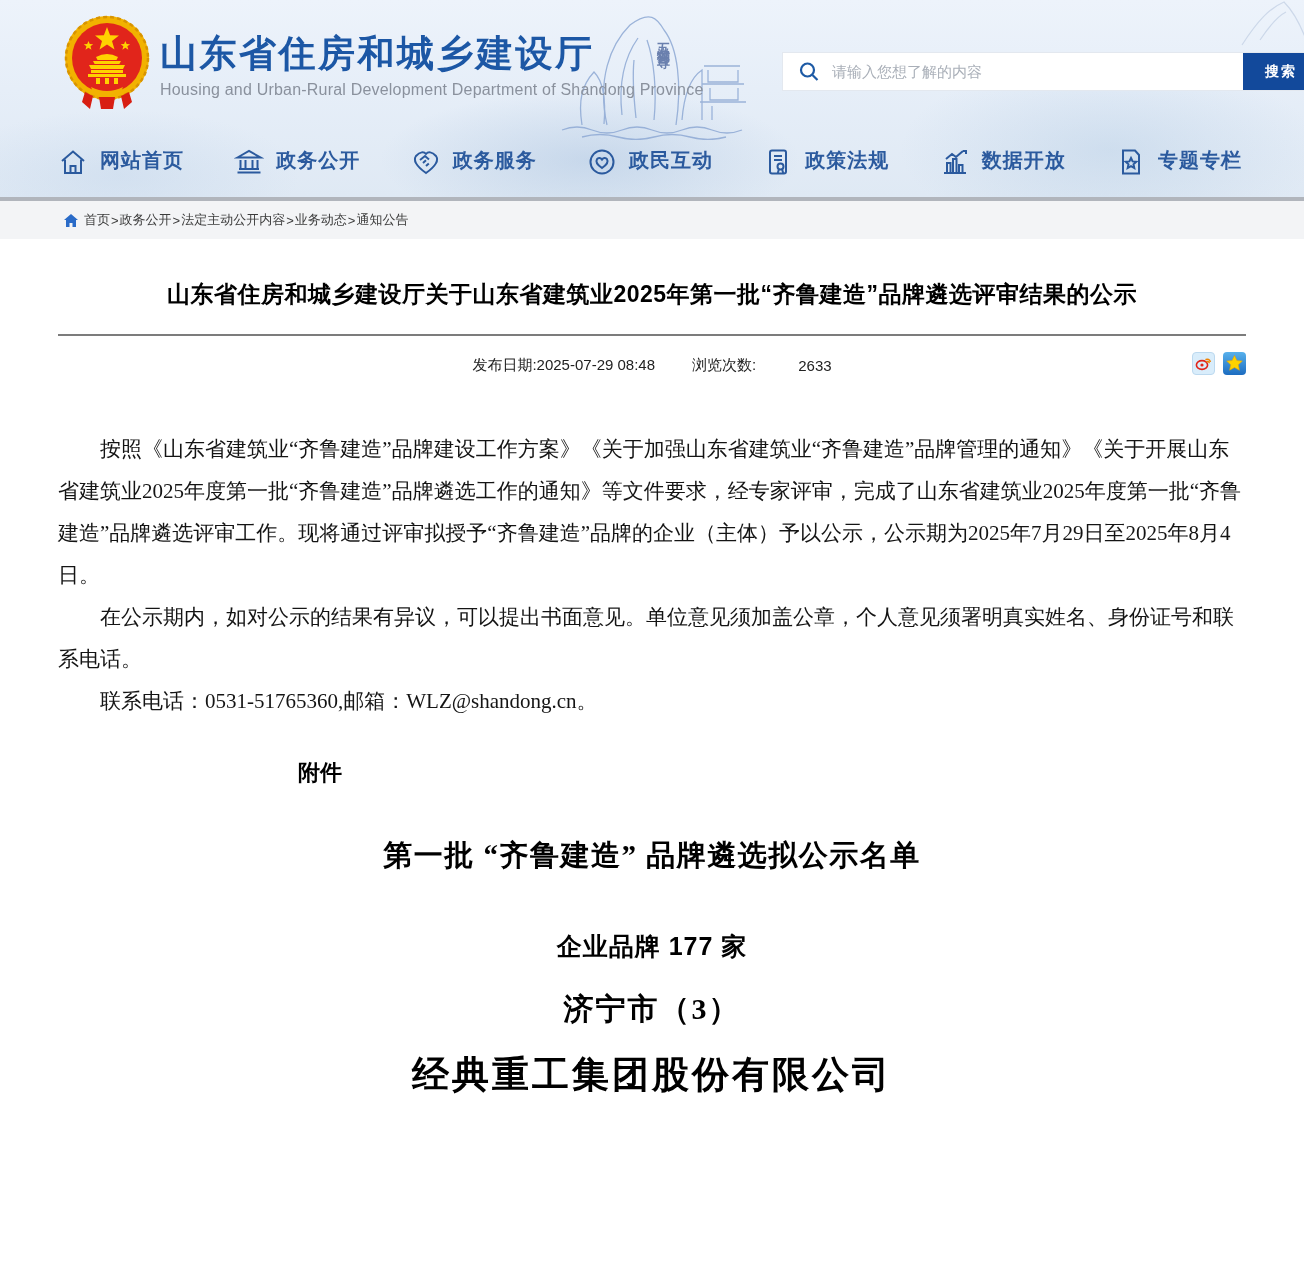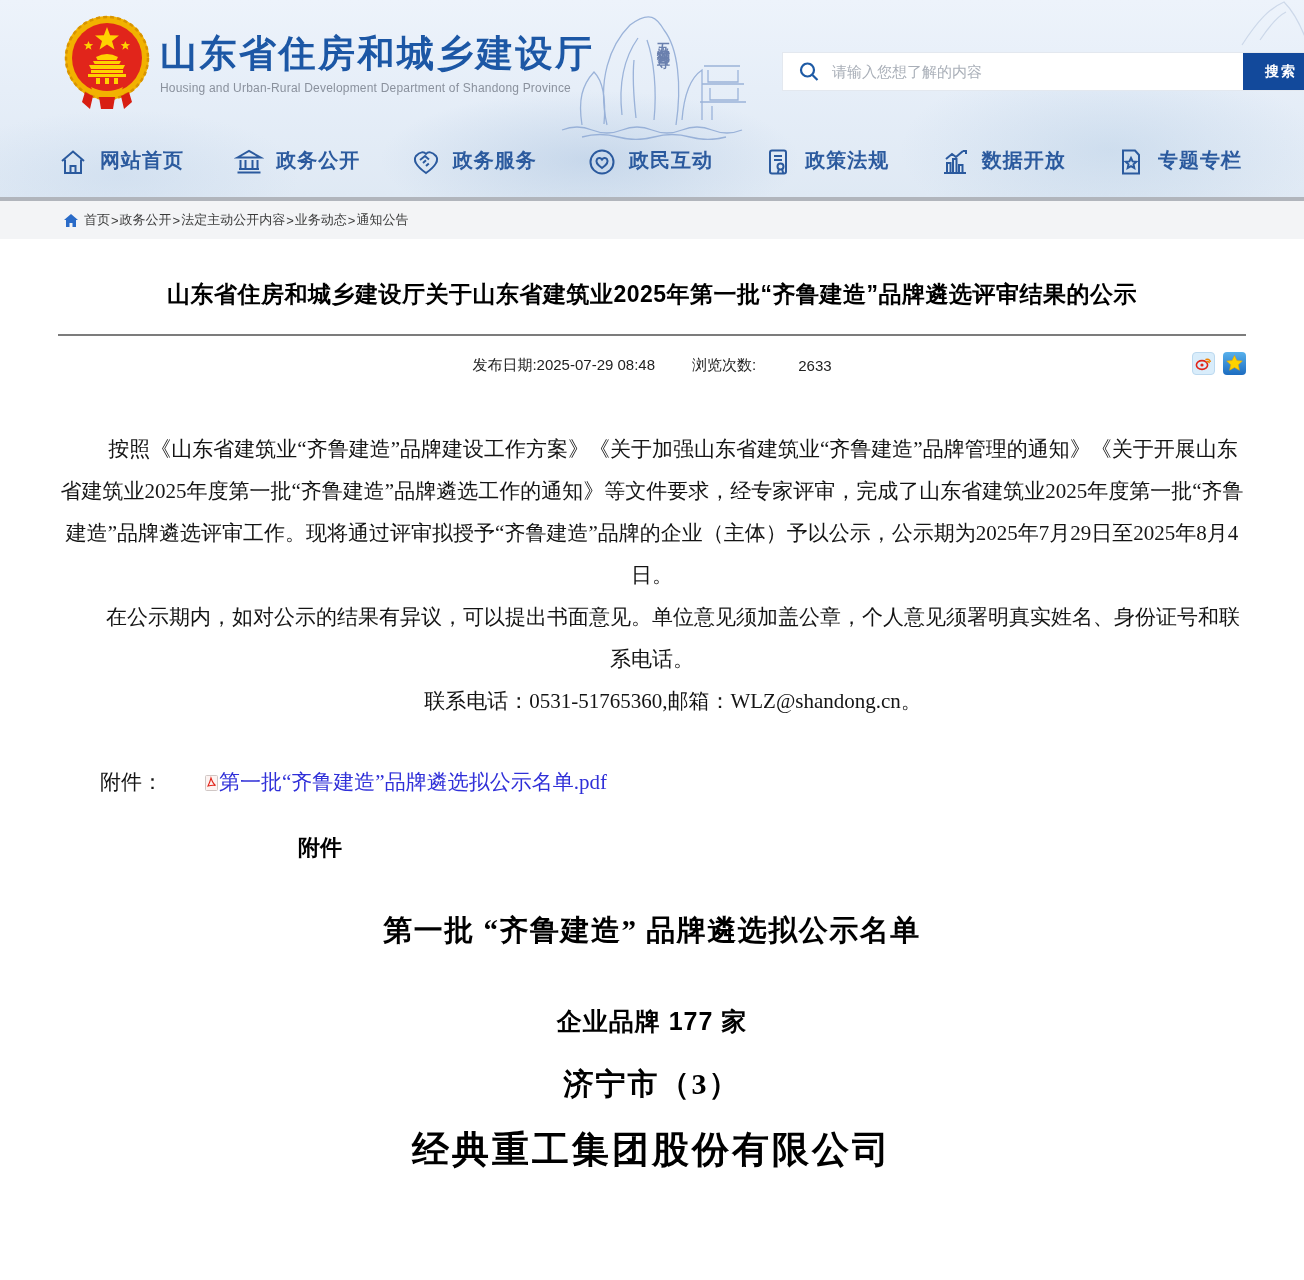--- a/index.html
+++ b/index.html
@@ -31,21 +31,21 @@
     color:#5d74a6; opacity:.9; font-weight:bold;
     font-family:"Liberation Serif", serif;
   }
   .logo{ position:absolute; left:63px; top:13px; width:88px; height:98px; }
   .site-titles{ position:absolute; left:160px; top:34px; }
   .site-title{
     font-size:37px; font-weight:bold; color:#1c57a5; letter-spacing:2.5px;
     line-height:40px; white-space:nowrap;
   }
   .site-subtitle{
-    margin-top:7px; font-size:12px; color:#8a919d; letter-spacing:.2px; white-space:nowrap;
+    margin-top:7px; font-size:16px; color:#8a919d; letter-spacing:.2px; white-space:nowrap;
   }
   
   .search{ position:absolute; left:783px; top:53px; width:536px; height:37px;
     display:flex; background:#ffffff; box-shadow:0 0 0 1px #e3e8ef; }
   .search-input-wrap{ flex:1; display:flex; align-items:center; padding-left:15px; }
   .search-input{
     border:none; outline:none; flex:1; height:100%; font-size:15px; color:#333;
     padding-left:12px; background:transparent; font-family:"Liberation Sans",sans-serif;
   }
   .search-input::placeholder{ color:#a9afb8; }
@@ -87,21 +87,21 @@
   .meta-views-value{ margin-left:42px; }
   .share{ position:absolute; right:0; top:0; display:flex; gap:8px; }
   .share-btn{ width:23px; height:23px; border-radius:4px; cursor:pointer;
     display:flex; align-items:center; justify-content:center; }
   .share-weibo{ background:#d9edfb; border:1px solid #bcd9ef; }
   .share-qzone{ background:linear-gradient(180deg,#58b1ec 0%,#1c6cc0 100%); }
   .article-body{
     margin-top:50px; font-family:"Liberation Serif","DejaVu Serif",serif;
     font-size:21px; line-height:42px; color:#141414;
   }
-  .article-body p{ margin:0; text-indent:2em;text-align:center; }
+  .article-body p{ margin:0; text-indent:2em; }
   .attachment-row{
     margin-top:46px; font-family:"Liberation Serif","DejaVu Serif",serif;
     font-size:21px; color:#141414; text-indent:2em;
   }
   .pdf-icon{ display:inline-block; vertical-align:-2px; margin-right:1px; }
   .attachment-link{ color:#2f2fd8; cursor:pointer; text-decoration:none; }
   
   .doc-preview{ margin-top:36px; font-family:"Liberation Serif","DejaVu Serif",serif; color:#000; }
   .doc-heading{ margin-left:240px; font-size:22px; font-weight:bold;
     font-family:"Liberation Sans",sans-serif; }
@@ -276,26 +276,20 @@
       </span>
     </span>
   </div>
 
   <div class="article-body">
     <p>按照《山东省建筑业“齐鲁建造”品牌建设工作方案》《关于加强山东省建筑业“齐鲁建造”品牌管理的通知》《关于开展山东省建筑业2025年度第一批“齐鲁建造”品牌遴选工作的通知》等文件要求，经专家评审，完成了山东省建筑业2025年度第一批“齐鲁建造”品牌遴选评审工作。现将通过评审拟授予“齐鲁建造”品牌的企业（主体）予以公示，公示期为2025年7月29日至2025年8月4日。</p>
     <p>在公示期内，如对公示的结果有异议，可以提出书面意见。单位意见须加盖公章，个人意见须署明真实姓名、身份证号和联系电话。</p>
     <p>联系电话：0531-51765360,邮箱：WLZ@shandong.cn。</p>
   </div>
 
-  <div class="attachment-row">
-    <span>附件：</span><span class="pdf-icon"><svg width="13" height="16" viewBox="0 0 13 16">
-          <rect x="0.5" y="0.5" width="12" height="15" rx="1" fill="#fdf3f1" stroke="#d0c7c5"></rect>
-          <path d="M3 11 C4.5 8 5.5 5 6 3 C7 6 8.5 9 10.5 10.5 C8 10 5 10.5 3 11 Z" fill="none" stroke="#e1251b" stroke-width="1.1"></path>
-        </svg></span><a class="attachment-link">第一批“齐鲁建造”品牌遴选拟公示名单.pdf</a>
-  </div>
 
   <div class="doc-preview">
     <div class="doc-heading">附件</div>
     <div class="doc-title">第一批 “齐鲁建造” 品牌遴选拟公示名单</div>
     <div class="doc-subtitle">企业品牌 177 家</div>
     <div class="doc-city">济宁市（3）</div>
     <div class="doc-company">经典重工集团股份有限公司</div>
   </div>
 
 </div>

